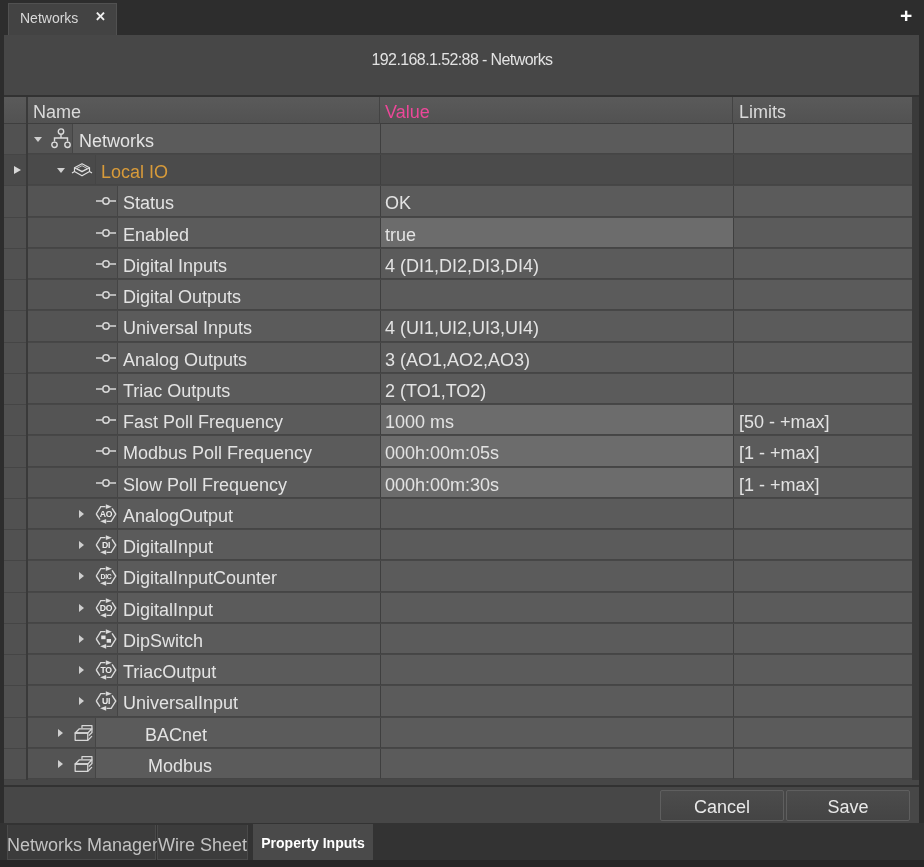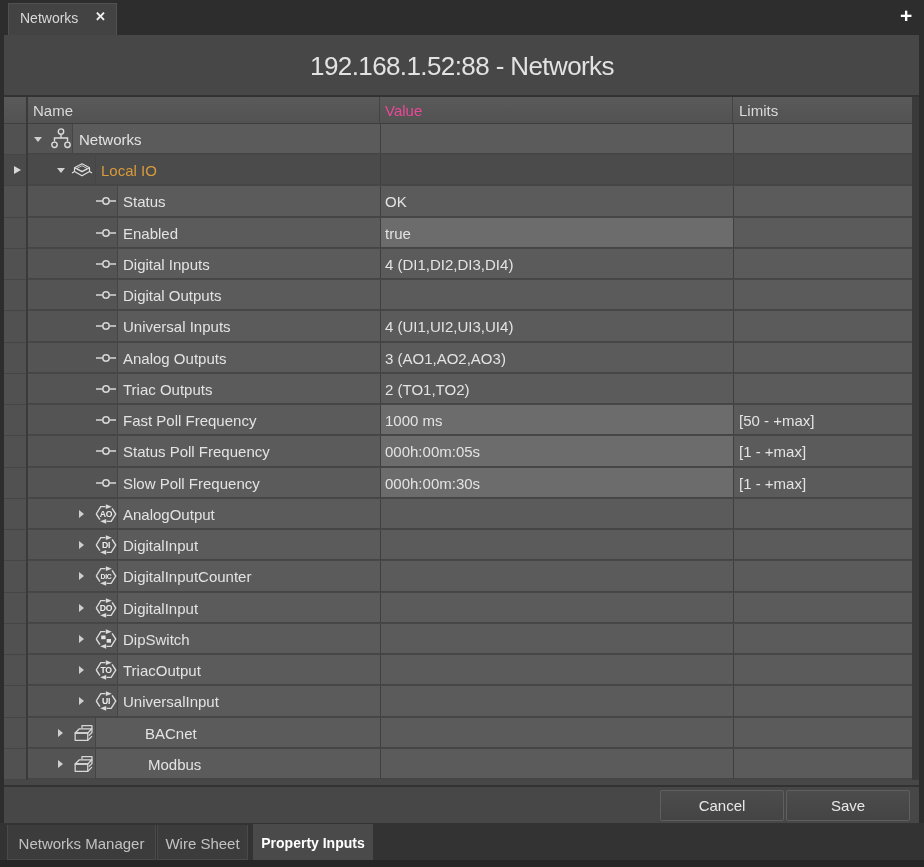--- a/index.html
+++ b/index.html
@@ -1,33 +1,33 @@
 <!DOCTYPE html>
 <html><head><meta charset="utf-8"><title>Networks</title><style>
 html,body{margin:0;padding:0;background:#2d2d2d;}
 *{box-sizing:border-box;font-family:"Liberation Sans",sans-serif;}
 #app{position:relative;width:924px;height:867px;overflow:hidden;background:#2d2d2d;}
 .abs{position:absolute;}
-.txt{position:absolute;color:#e3e3e3;font-size:15px;white-space:nowrap;}
+.txt{position:absolute;color:#e3e3e3;font-size:18px;white-space:nowrap;}
 .tri-open{width:0;height:0;border-left:4px solid transparent;border-right:4px solid transparent;border-top:5px solid #cfcfcf;}
 .tri-closed{width:0;height:0;border-top:4px solid transparent;border-bottom:4px solid transparent;border-left:5.5px solid #cfcfcf;}
 </style></head><body>
 <div id="app">
 
 <div class="abs" style="left:0;top:0;width:924px;height:35px;background:#2d2d2d;"></div>
 <div class="abs" style="left:8px;top:3px;width:109px;height:32px;background:#434343;border:1px solid #515151;border-bottom:none;"></div>
 <div class="txt" style="left:20px;top:10px;font-size:14px;color:#d8d8d8;">Networks</div>
 <div class="txt" style="left:95px;top:9px;font-size:13px;color:#f0f0f0;font-weight:bold;">✕</div>
 <div class="txt" style="left:900px;top:4px;font-size:21px;color:#ffffff;font-weight:bold;">+</div>
 
 <div class="abs" style="left:4px;top:35px;width:915px;height:826px;background:#474747;"></div>
 <div class="abs" style="left:0;top:35px;width:4px;height:826px;background:#2d2d2d;"></div>
 <div class="abs" style="left:919px;top:35px;width:5px;height:826px;background:#2d2d2d;"></div>
 <div class="abs" style="left:912px;top:97px;width:7px;height:683px;background:#3a3a3a;"></div>
-<div class="txt" style="left:0;top:51px;width:924px;text-align:center;font-size:26px;letter-spacing:-0.6px;color:#e2e2e2;">192.168.1.52:88 - Networks</div>
+<div class="txt" style="left:0;top:51px;width:924px;text-align:center;font-size:16px;letter-spacing:-0.6px;color:#e2e2e2;">192.168.1.52:88 - Networks</div>
 <div class="abs" style="left:4px;top:95px;width:915px;height:2px;background:#323232;"></div>
 
 <div class="abs" style="left:4px;top:97px;width:908px;height:27px;background:linear-gradient(#5a5a5a,#525252);border-bottom:1px solid #3e3e3e;"></div>
 <div class="abs" style="left:26px;top:97px;width:2px;height:683px;background:#3a3a3a;"></div>
 <div class="abs" style="left:379px;top:97px;width:1px;height:27px;background:#434343;"></div>
 <div class="abs" style="left:732px;top:97px;width:1px;height:27px;background:#434343;"></div>
 <div class="txt" style="left:33px;top:102px;color:#dadada;">Name</div>
 <div class="txt" style="left:385px;top:102px;color:#ec4899;">Value</div>
 <div class="txt" style="left:739px;top:102px;color:#dadada;">Limits</div>
 <div class="abs" style="left:4px;top:124px;width:22px;height:31px;background:#515151;border-bottom:1px solid #454545;"></div>
@@ -147,21 +147,21 @@
 <div class="txt" style="left:739px;top:412px;">[50 - +max]</div>
 <div class="abs" style="left:4px;top:436px;width:22px;height:32px;background:#515151;border-bottom:1px solid #454545;"></div>
 <div class="abs" style="left:28px;top:436px;width:89px;height:31px;background:#545454;border-bottom:1px solid #454545;"></div>
 <div class="abs" style="left:117px;top:436px;width:263px;height:31px;background:#5b5b5b;border-left:1px solid #454545;border-bottom:1px solid #454545;"></div>
 <div class="abs" style="left:380px;top:436px;width:353px;height:31px;background:#6c6c6c;border-left:1px solid #3f3f3f;border-bottom:1px solid #454545;"></div>
 <div class="abs" style="left:733px;top:436px;width:179px;height:31px;background:#5b5b5b;border-left:1px solid #3f3f3f;border-bottom:1px solid #454545;"></div>
 <svg style="position:absolute;left:96px;top:446px" width="20" height="10" viewBox="0 0 20 10" fill="none" stroke="#d6d6d6" stroke-width="1.5">
 <path d="M0 5 H6.5 M13.5 5 H20"></path>
       <circle cx="10" cy="5" r="3.2"></circle>
     </svg>
-<div class="txt" style="left:123px;top:443px;color:#e3e3e3;">Status Poll Frequency</div>
+<div class="txt" style="left:123px;top:443px;color:#e3e3e3;">Modbus Poll Frequency</div>
 <div class="txt" style="left:385px;top:443px;">000h:00m:05s</div>
 <div class="txt" style="left:739px;top:443px;">[1 - +max]</div>
 <div class="abs" style="left:4px;top:468px;width:22px;height:31px;background:#515151;border-bottom:1px solid #454545;"></div>
 <div class="abs" style="left:28px;top:468px;width:89px;height:30px;background:#545454;border-bottom:1px solid #454545;"></div>
 <div class="abs" style="left:117px;top:468px;width:263px;height:30px;background:#5b5b5b;border-left:1px solid #454545;border-bottom:1px solid #454545;"></div>
 <div class="abs" style="left:380px;top:468px;width:353px;height:30px;background:#6c6c6c;border-left:1px solid #3f3f3f;border-bottom:1px solid #454545;"></div>
 <div class="abs" style="left:733px;top:468px;width:179px;height:30px;background:#5b5b5b;border-left:1px solid #3f3f3f;border-bottom:1px solid #454545;"></div>
 <svg style="position:absolute;left:96px;top:478px" width="20" height="10" viewBox="0 0 20 10" fill="none" stroke="#d6d6d6" stroke-width="1.5">
 <path d="M0 5 H6.5 M13.5 5 H20"></path>
       <circle cx="10" cy="5" r="3.2"></circle>

